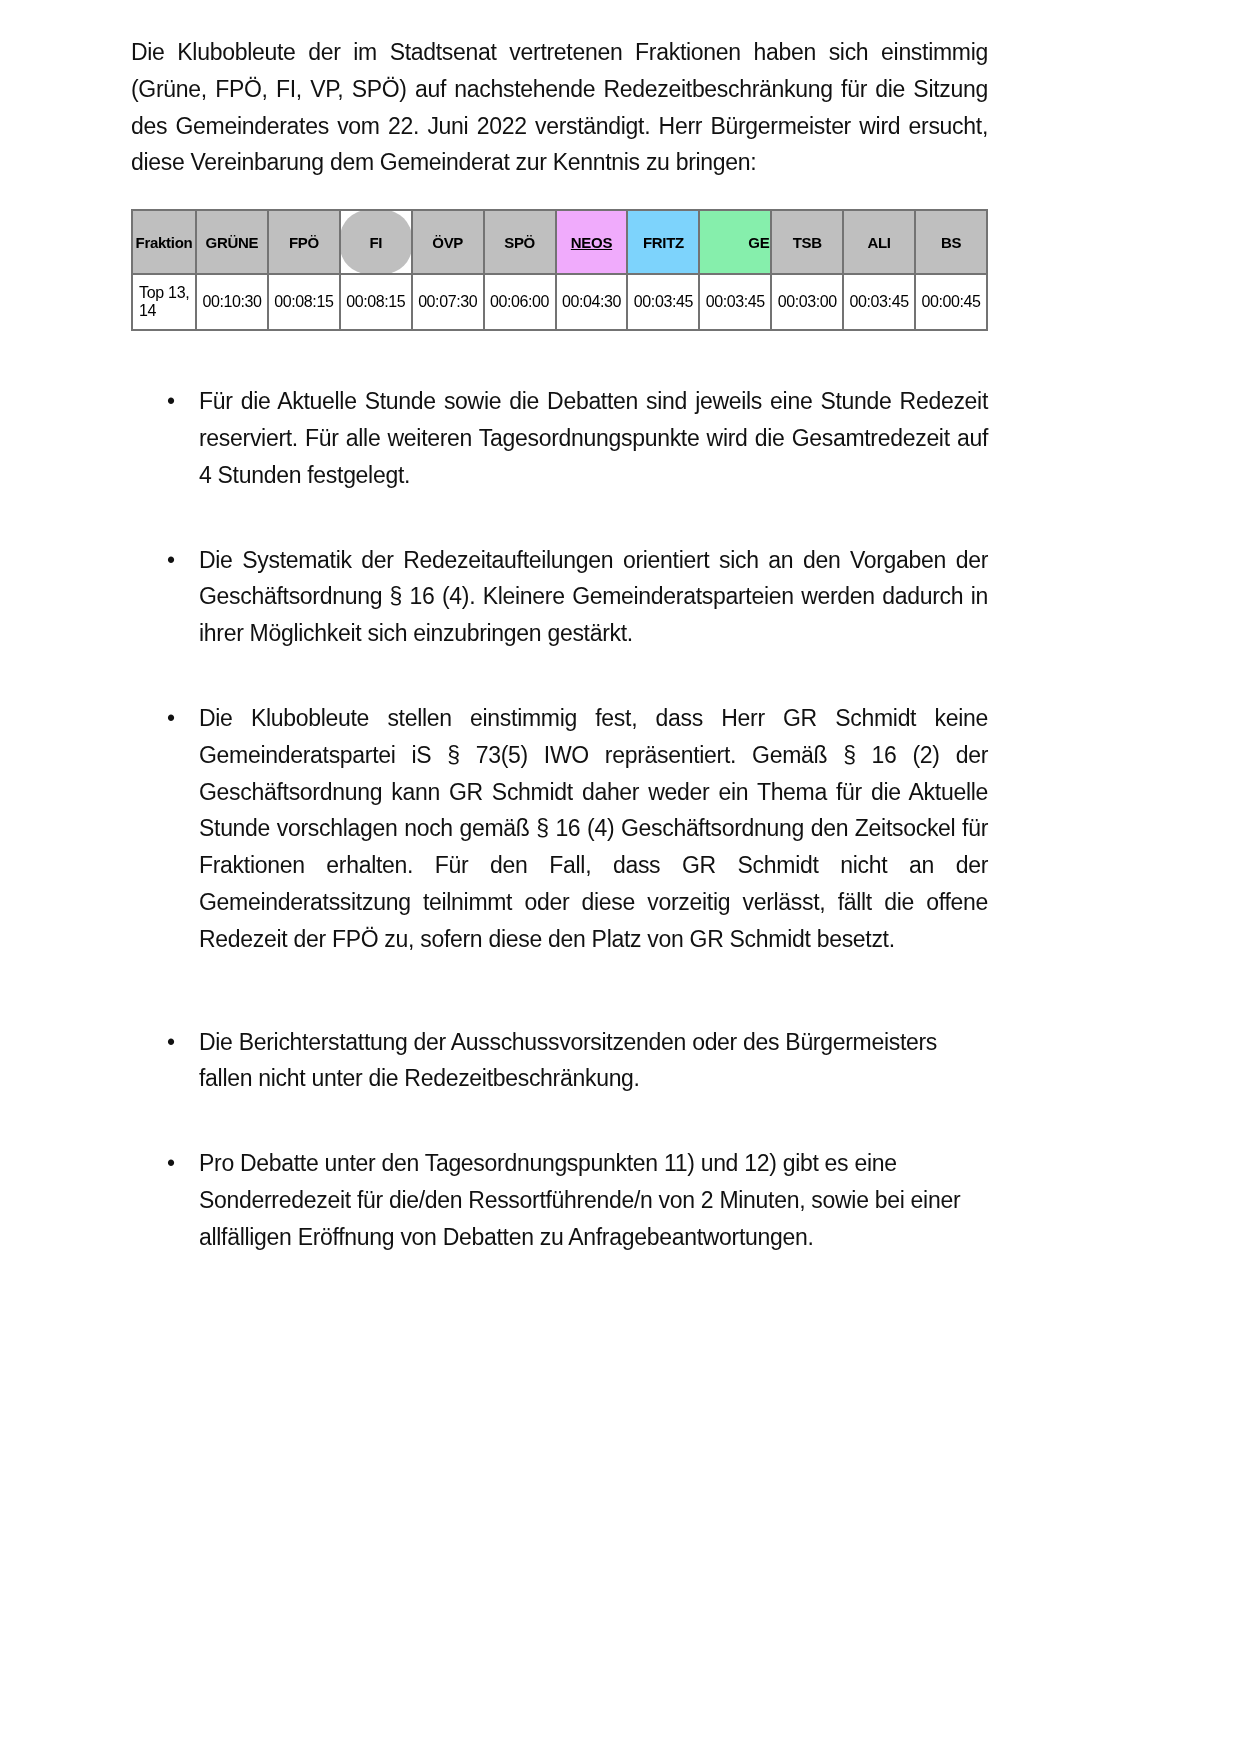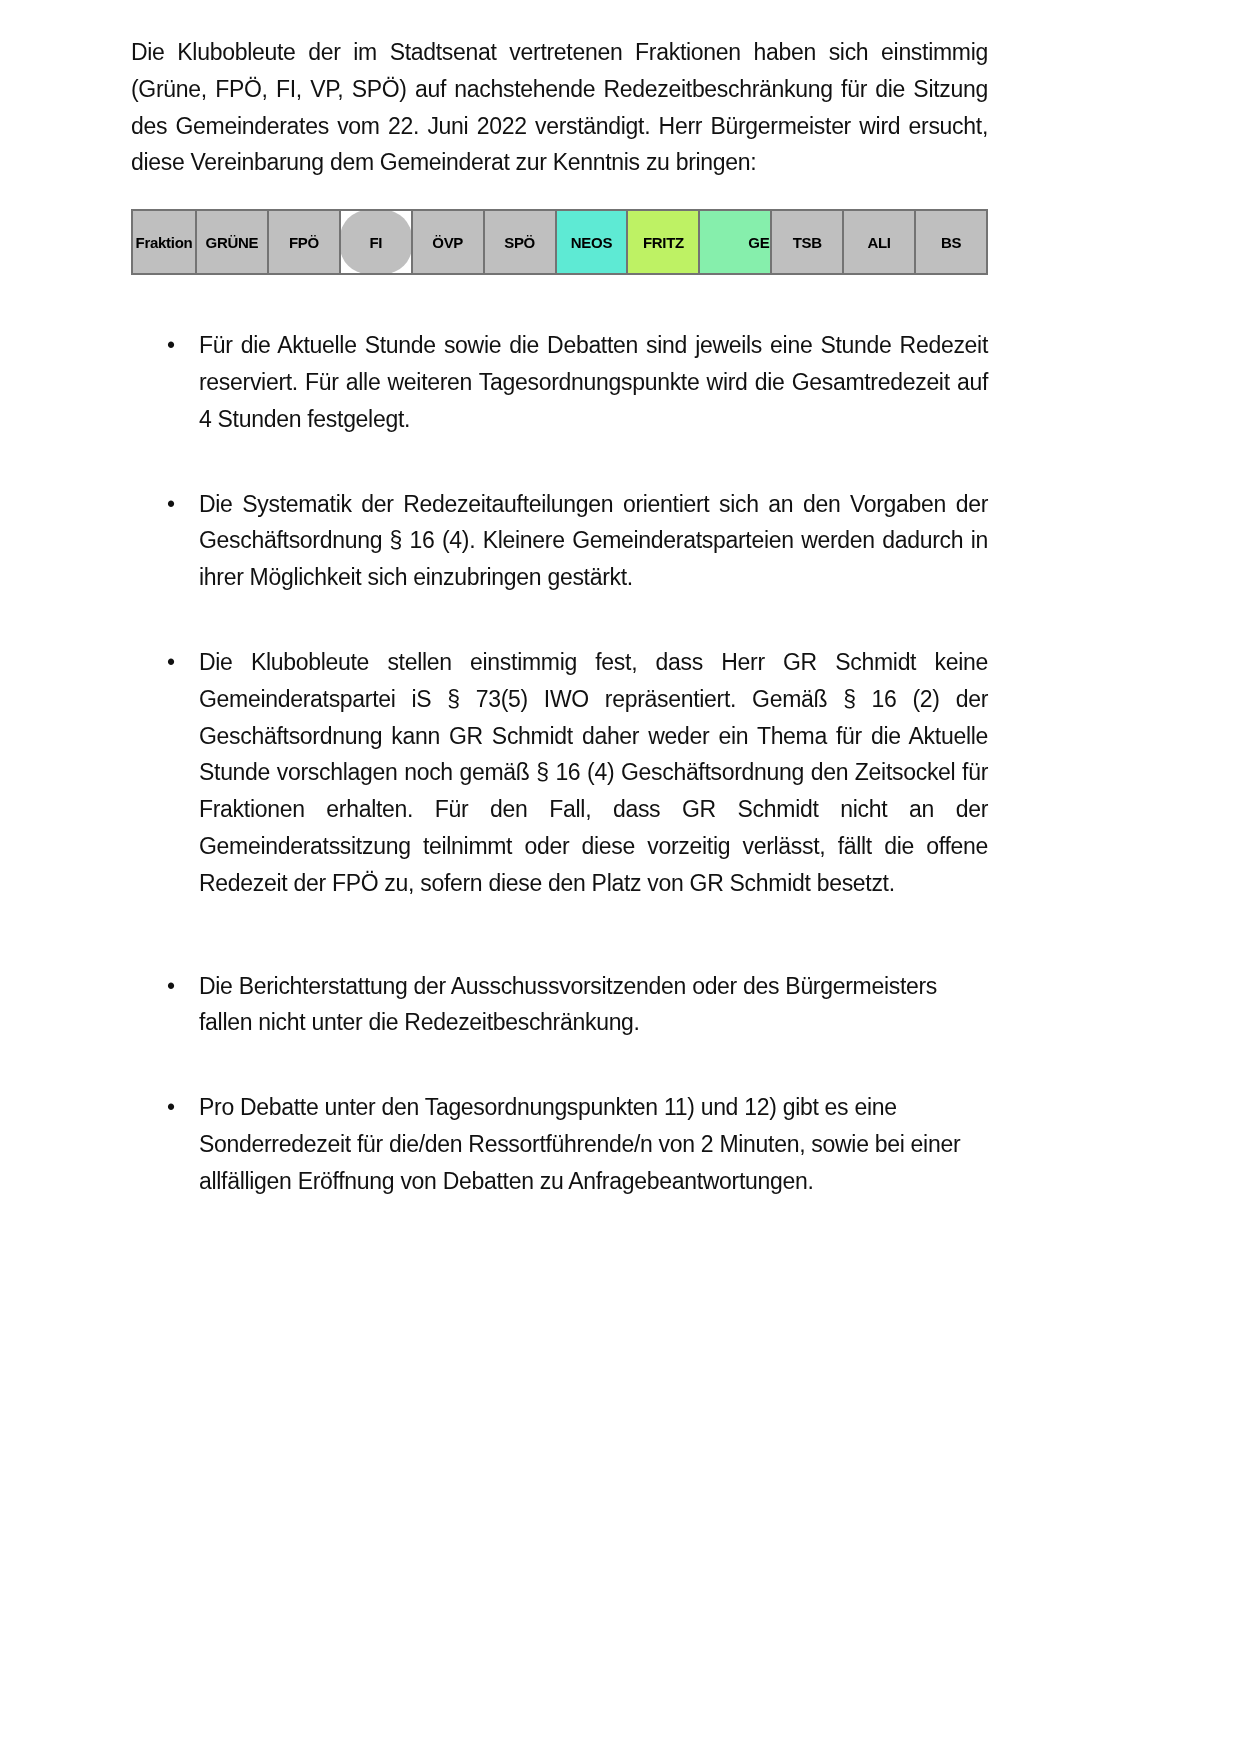--- a/index.html
+++ b/index.html
@@ -119,29 +119,43 @@
         <col>
     </colgroup>
     <thead>
       <tr>
         <th style="background-color: rgb(191, 191, 191);">Fraktion</th>
         <th style="background-color: rgb(191, 191, 191);">GRÜNE</th>
         <th style="background-color: rgb(191, 191, 191);">FPÖ</th>
         <th style="background-color: rgb(191, 191, 191); border-radius: 28px;">FI</th>
         <th style="background-color: rgb(191, 191, 191);">ÖVP</th>
         <th style="background-color: rgb(191, 191, 191);">SPÖ</th>
-        <th style="background-color: #5eead4;">NEOS</th>
-        <th style="background-color: #bef264;">FRITZ</th>
+        <th style="background-color: #f0abfc; text-decoration: underline;">NEOS</th>
+        <th style="background-color: #7dd3fc;">FRITZ</th>
         <th style="background-color: #86efac; padding-left: 48px;">GERECHT</th>
         <th style="background-color: rgb(191, 191, 191);">TSB</th>
         <th style="background-color: rgb(191, 191, 191);">ALI</th>
         <th style="background-color: rgb(191, 191, 191);">BS</th>
       </tr>
     </thead>
     <tbody>
+      <tr class="r-top13">
+        <td class="row-label">Top 13, 14</td>
+        <td class="time-val">00:10:30</td>
+        <td class="time-val">00:08:15</td>
+        <td class="time-val">00:08:15</td>
+        <td class="time-val">00:07:30</td>
+        <td class="time-val">00:06:00</td>
+        <td class="time-val">00:04:30</td>
+        <td class="time-val">00:03:45</td>
+        <td class="time-val">00:03:45</td>
+        <td class="time-val">00:03:00</td>
+        <td class="time-val">00:03:45</td>
+        <td class="time-val">00:00:45</td>
+      </tr>
     </tbody>
   </table>
 
   <ul class="bullets">
     <li class="justify">
       <span class="marker">•</span>
       <span class="btext">Für die Aktuelle Stunde sowie die Debatten sind jeweils eine Stunde Redezeit reserviert. Für alle weiteren Tagesordnungspunkte wird die Gesamtredezeit auf 4 Stunden festgelegt.</span>
     </li>
     <li class="justify">
       <span class="marker">•</span>

